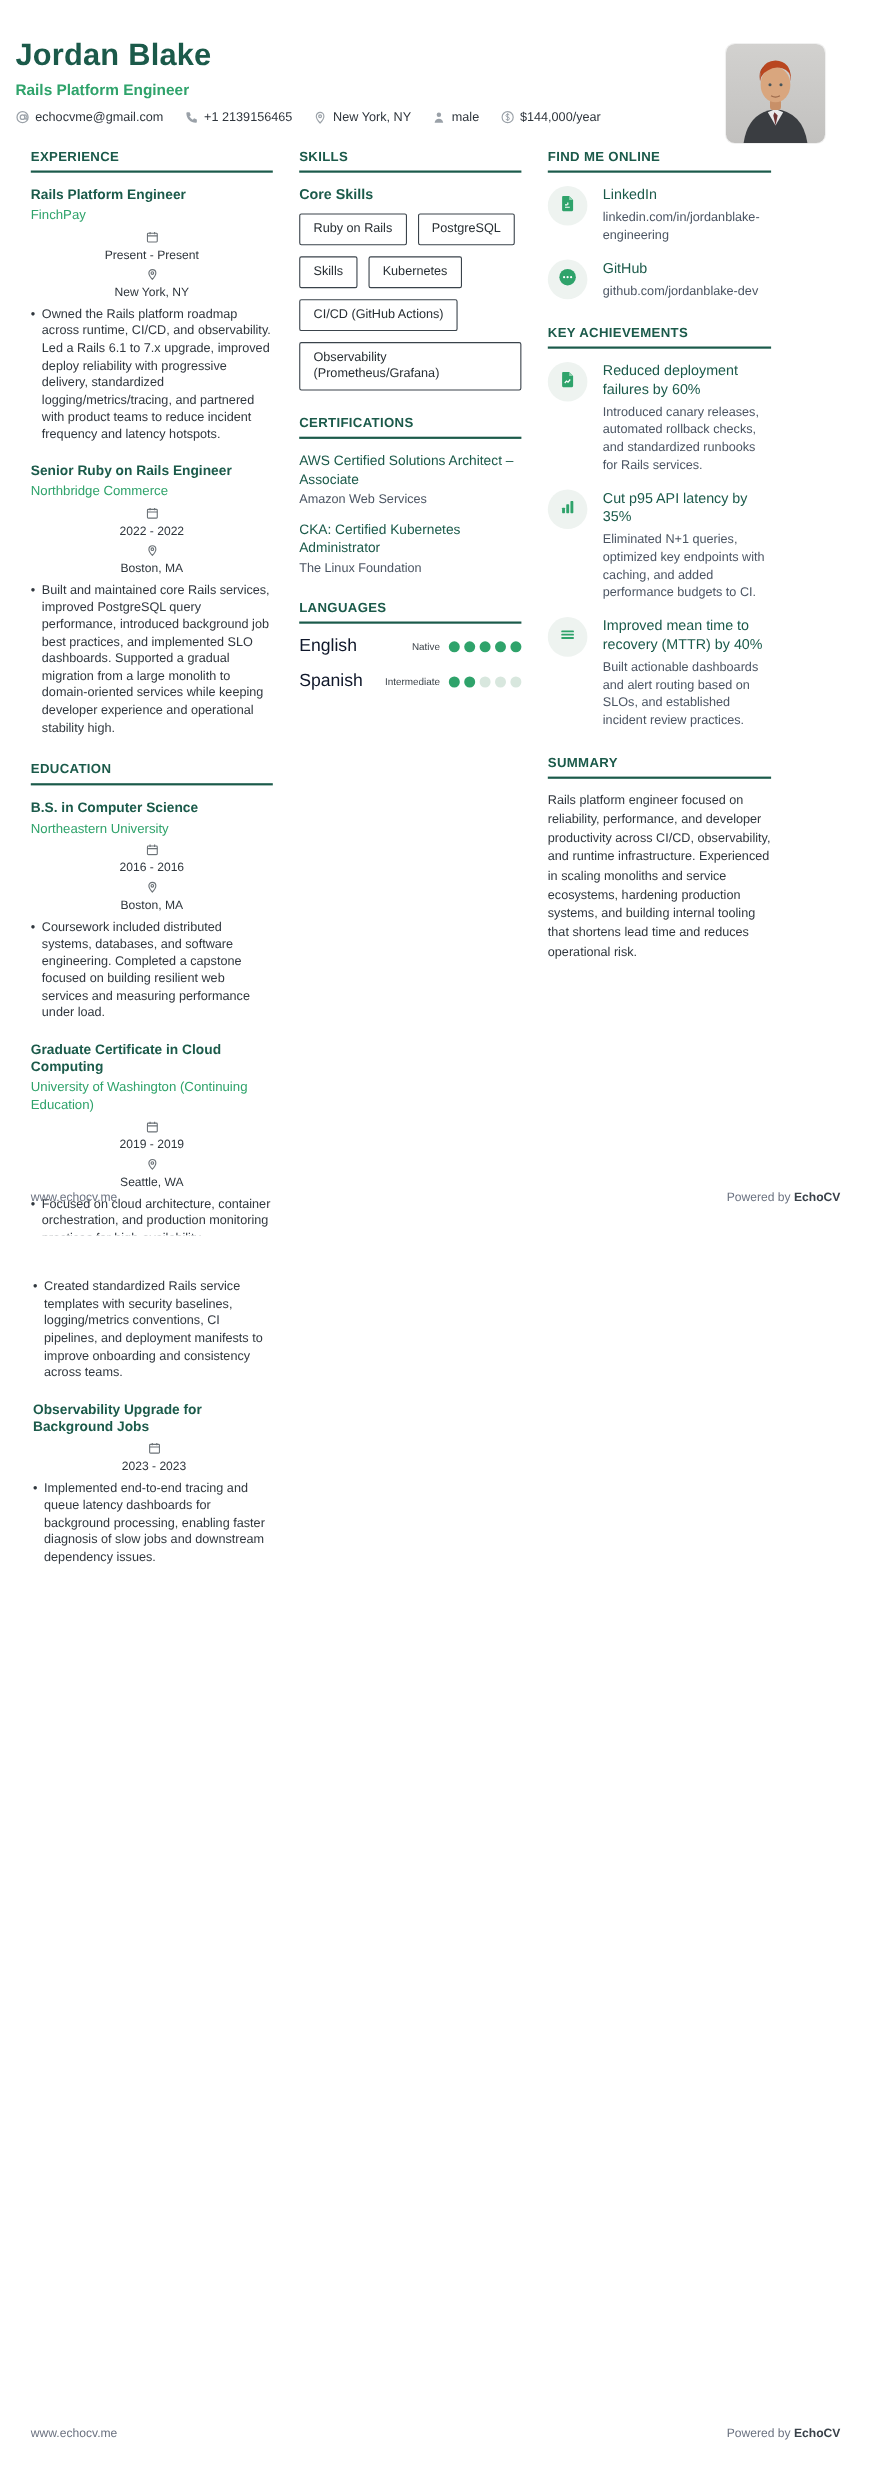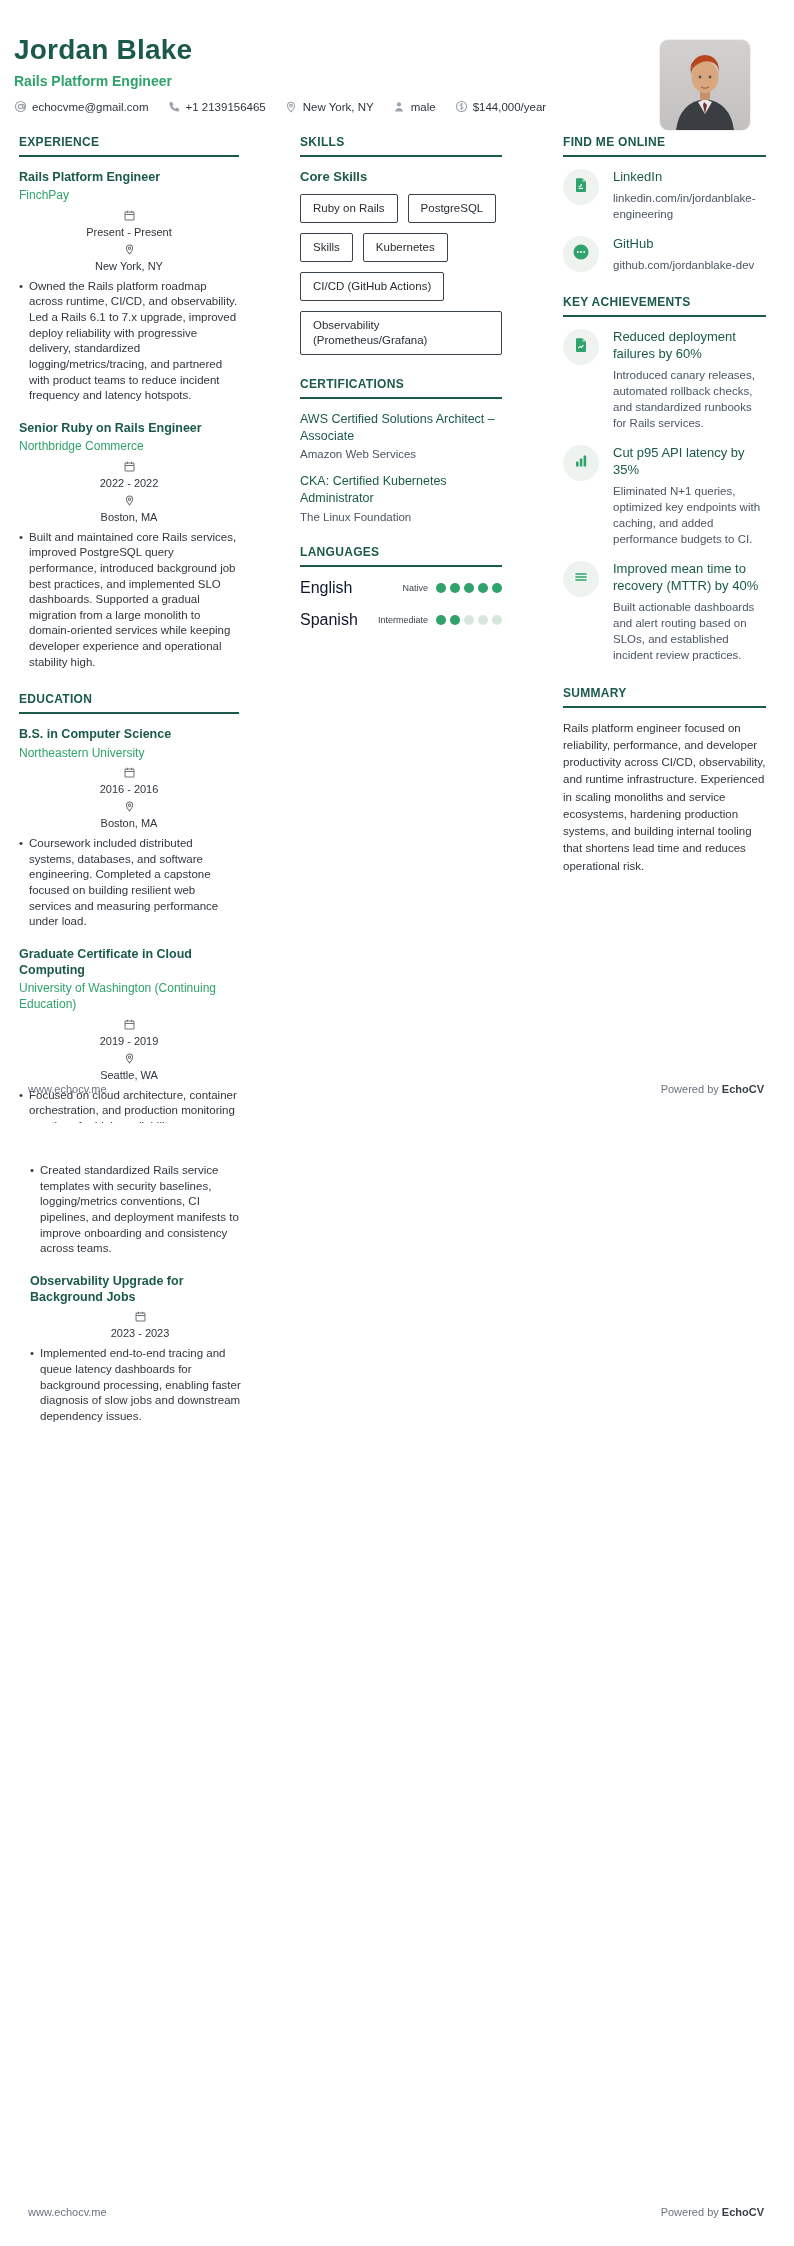--- a/index.html
+++ b/index.html
@@ -27,21 +27,21 @@
   .hdr .name{font-size:28px;font-weight:800;color:var(--dark);letter-spacing:.2px;}
   .hdr .subtitle{margin-top:7px;font-size:14px;font-weight:600;color:var(--accent);}
   .contacts{display:flex;gap:19px;margin-top:11px;font-size:11.5px;color:#2e353c;}
   .contact{display:flex;align-items:center;gap:5px;}
   .cicon{display:inline-flex;align-items:center;justify-content:center;width:13px;height:13px;color:var(--gray-icon);flex:0 0 auto;}
   .cicon svg{display:block;}
   .photo{position:absolute;top:40px;right:44px;width:90px;height:90px;border-radius:8px;overflow:hidden;box-shadow:0 0 0 1px rgba(0,0,0,.06);}
   .photo svg{display:block;}
 
   
-  .cols{display:flex;gap:61px;padding:0 28px;margin-top:22px;justify-content:flex-end;}
+  .cols{display:flex;gap:24px;padding:0 28px;margin-top:22px;}
   .col-left{width:220px;flex:0 0 220px;}
   .col-mid{width:202px;flex:0 0 202px;}
   .col-right{width:203px;flex:0 0 203px;}
 
   .sec{margin-bottom:22px;}
   .sec-h{font-size:12px;font-weight:600;color:var(--dark);letter-spacing:.3px;
     border-bottom:2px solid var(--dark);padding-bottom:6px;margin-bottom:12px;}
 
   .entry{margin-bottom:16px;}
   .entry-title{font-size:12.5px;font-weight:700;color:var(--dark);line-height:1.3;}

